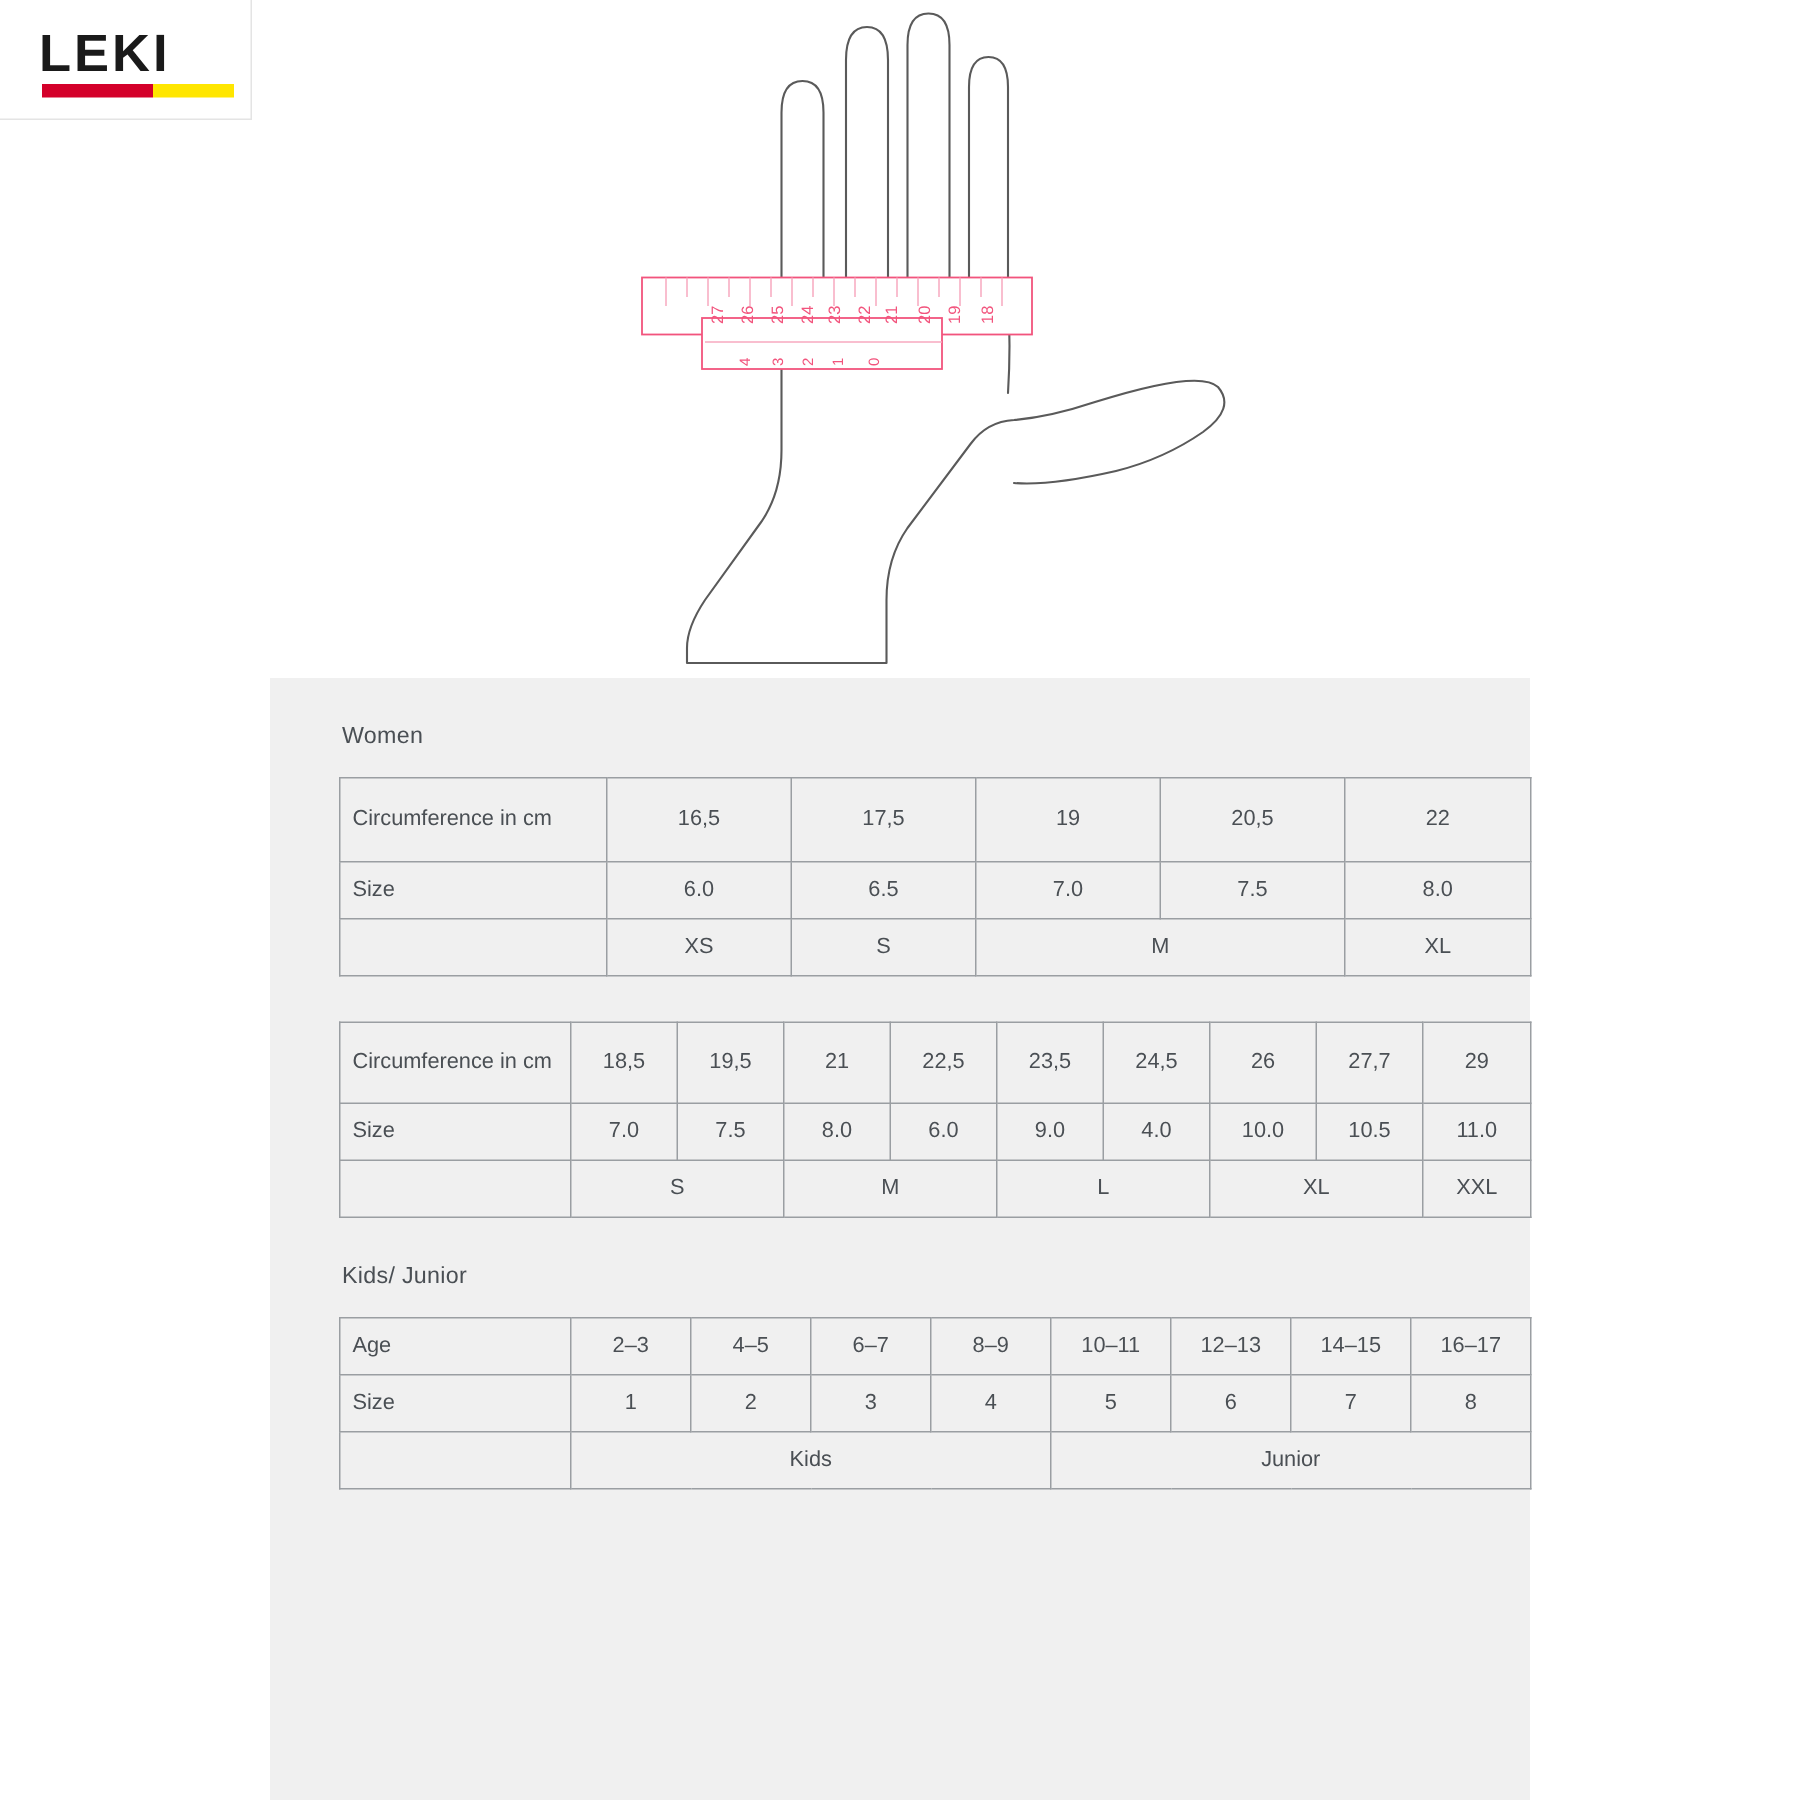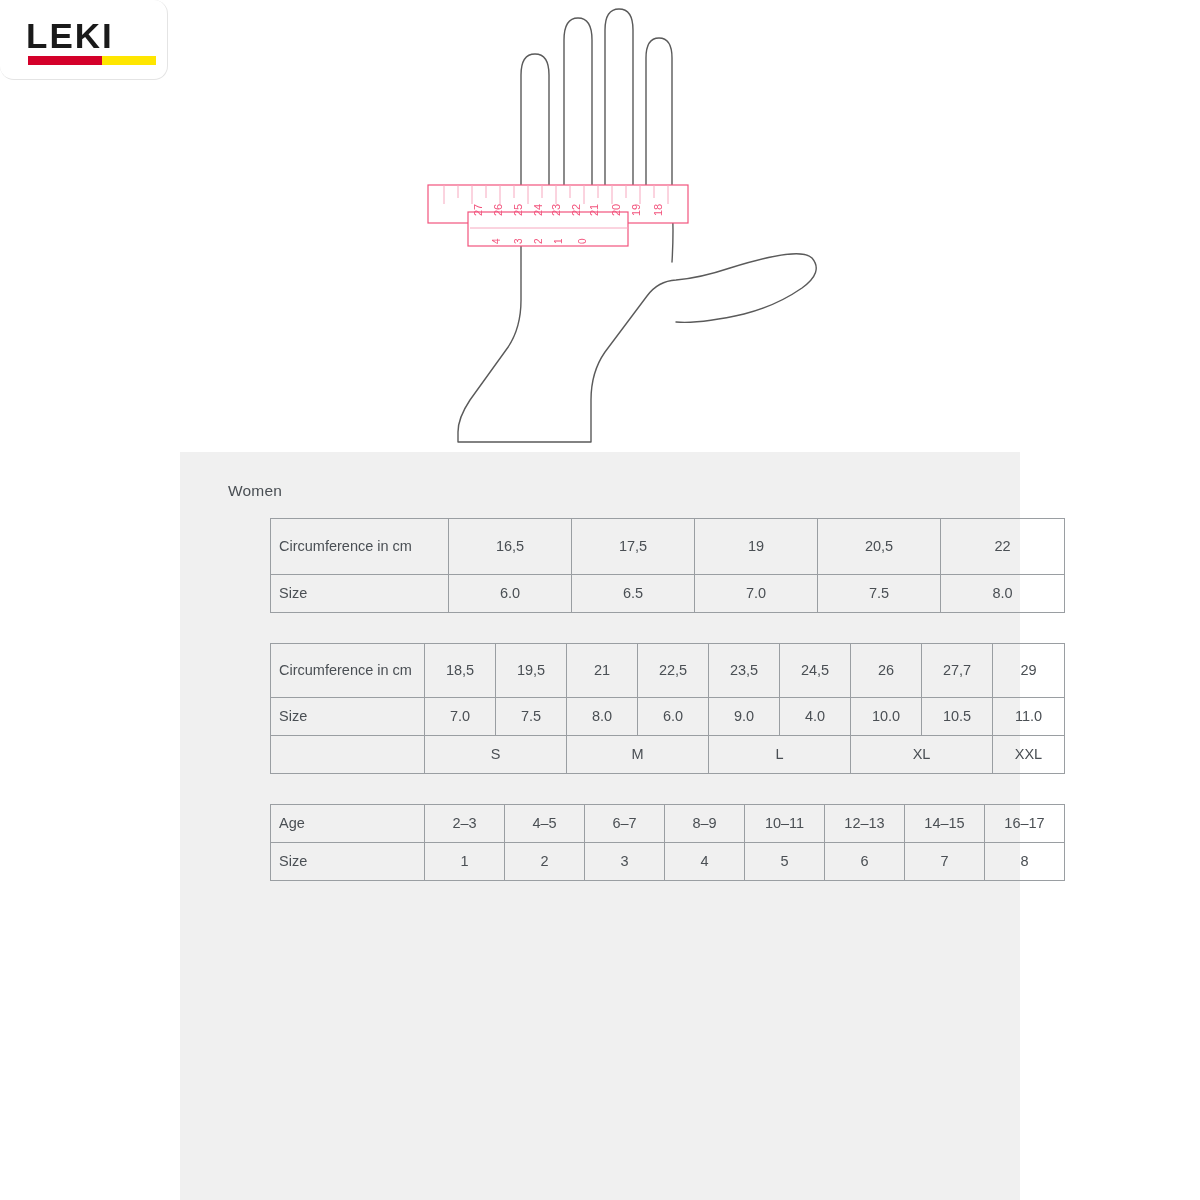--- a/index.html
+++ b/index.html
@@ -14,21 +14,20 @@
     overflow: hidden;
   }
 
   
   .logo-block {
     position: absolute;
     left: 0; top: 0;
     width: 168px; height: 80px;
     border-right: 1px solid #e4e4e4;
     border-bottom: 1px solid #e4e4e4;
-    border-radius: 14px;
   }
   .logo-word {
     position: absolute;
     left: 26px; top: 18px;
     font-family: "Liberation Sans", sans-serif;
     font-weight: bold;
     font-size: 35px;
     letter-spacing: 2px;
     color: #1a1a1a;
     line-height: 1;
@@ -60,21 +59,20 @@
     margin: 0 0 18px 2px;
     letter-spacing: .2px;
   }
   .section + .section { margin-top: 30px; }
 
   table.size {
     border-collapse: collapse;
     width: 794px;
     table-layout: fixed;
     background: transparent;
-    margin-left: 44px;
   }
   table.size td {
     border: 1px solid #9a9ea2;
     height: 38px;
     text-align: center;
     vertical-align: middle;
     font-size: 14.5px;
     color: #4a4f54;
     padding: 2px 4px;
     line-height: 1.35;
@@ -202,20 +200,27 @@
             <td>22</td>
           </tr>
           <tr>
             <td class="rowhead">Size</td>
             <td>6.0</td>
             <td>6.5</td>
             <td>7.0</td>
             <td>7.5</td>
             <td>8.0</td>
           </tr>
+          <tr>
+            <td class="rowhead blank"></td>
+            <td>XS</td>
+            <td>S</td>
+            <td colspan="2">M</td>
+            <td>XL</td>
+          </tr>
         </tbody>
       </table>
     </div>
 
     <div class="section">
       <table class="size">
         <colgroup>
           <col style="width:154px">
             <col style="width:71px">
             <col style="width:71px">
@@ -258,20 +263,21 @@
             <td colspan="2">M</td>
             <td colspan="2">L</td>
             <td colspan="2">XL</td>
             <td>XXL</td>
           </tr>
         </tbody>
       </table>
     </div>
 
     <div class="section">
+      <div class="section-title">Kids/ Junior</div>
       <table class="size">
         <colgroup>
           <col style="width:154px">
             <col style="width:80px">
             <col style="width:80px">
             <col style="width:80px">
           <col style="width:80px">
             <col style="width:80px">
             <col style="width:80px">
             <col style="width:80px">
@@ -293,18 +299,23 @@
             <td class="rowhead">Size</td>
             <td>1</td>
             <td>2</td>
             <td>3</td>
             <td>4</td>
             <td>5</td>
             <td>6</td>
             <td>7</td>
             <td>8</td>
           </tr>
+          <tr>
+            <td class="rowhead blank"></td>
+            <td colspan="4">Kids</td>
+            <td colspan="4">Junior</td>
+          </tr>
         </tbody>
       </table>
     </div>
 
   </div>
 </div>
 
 </body></html>

